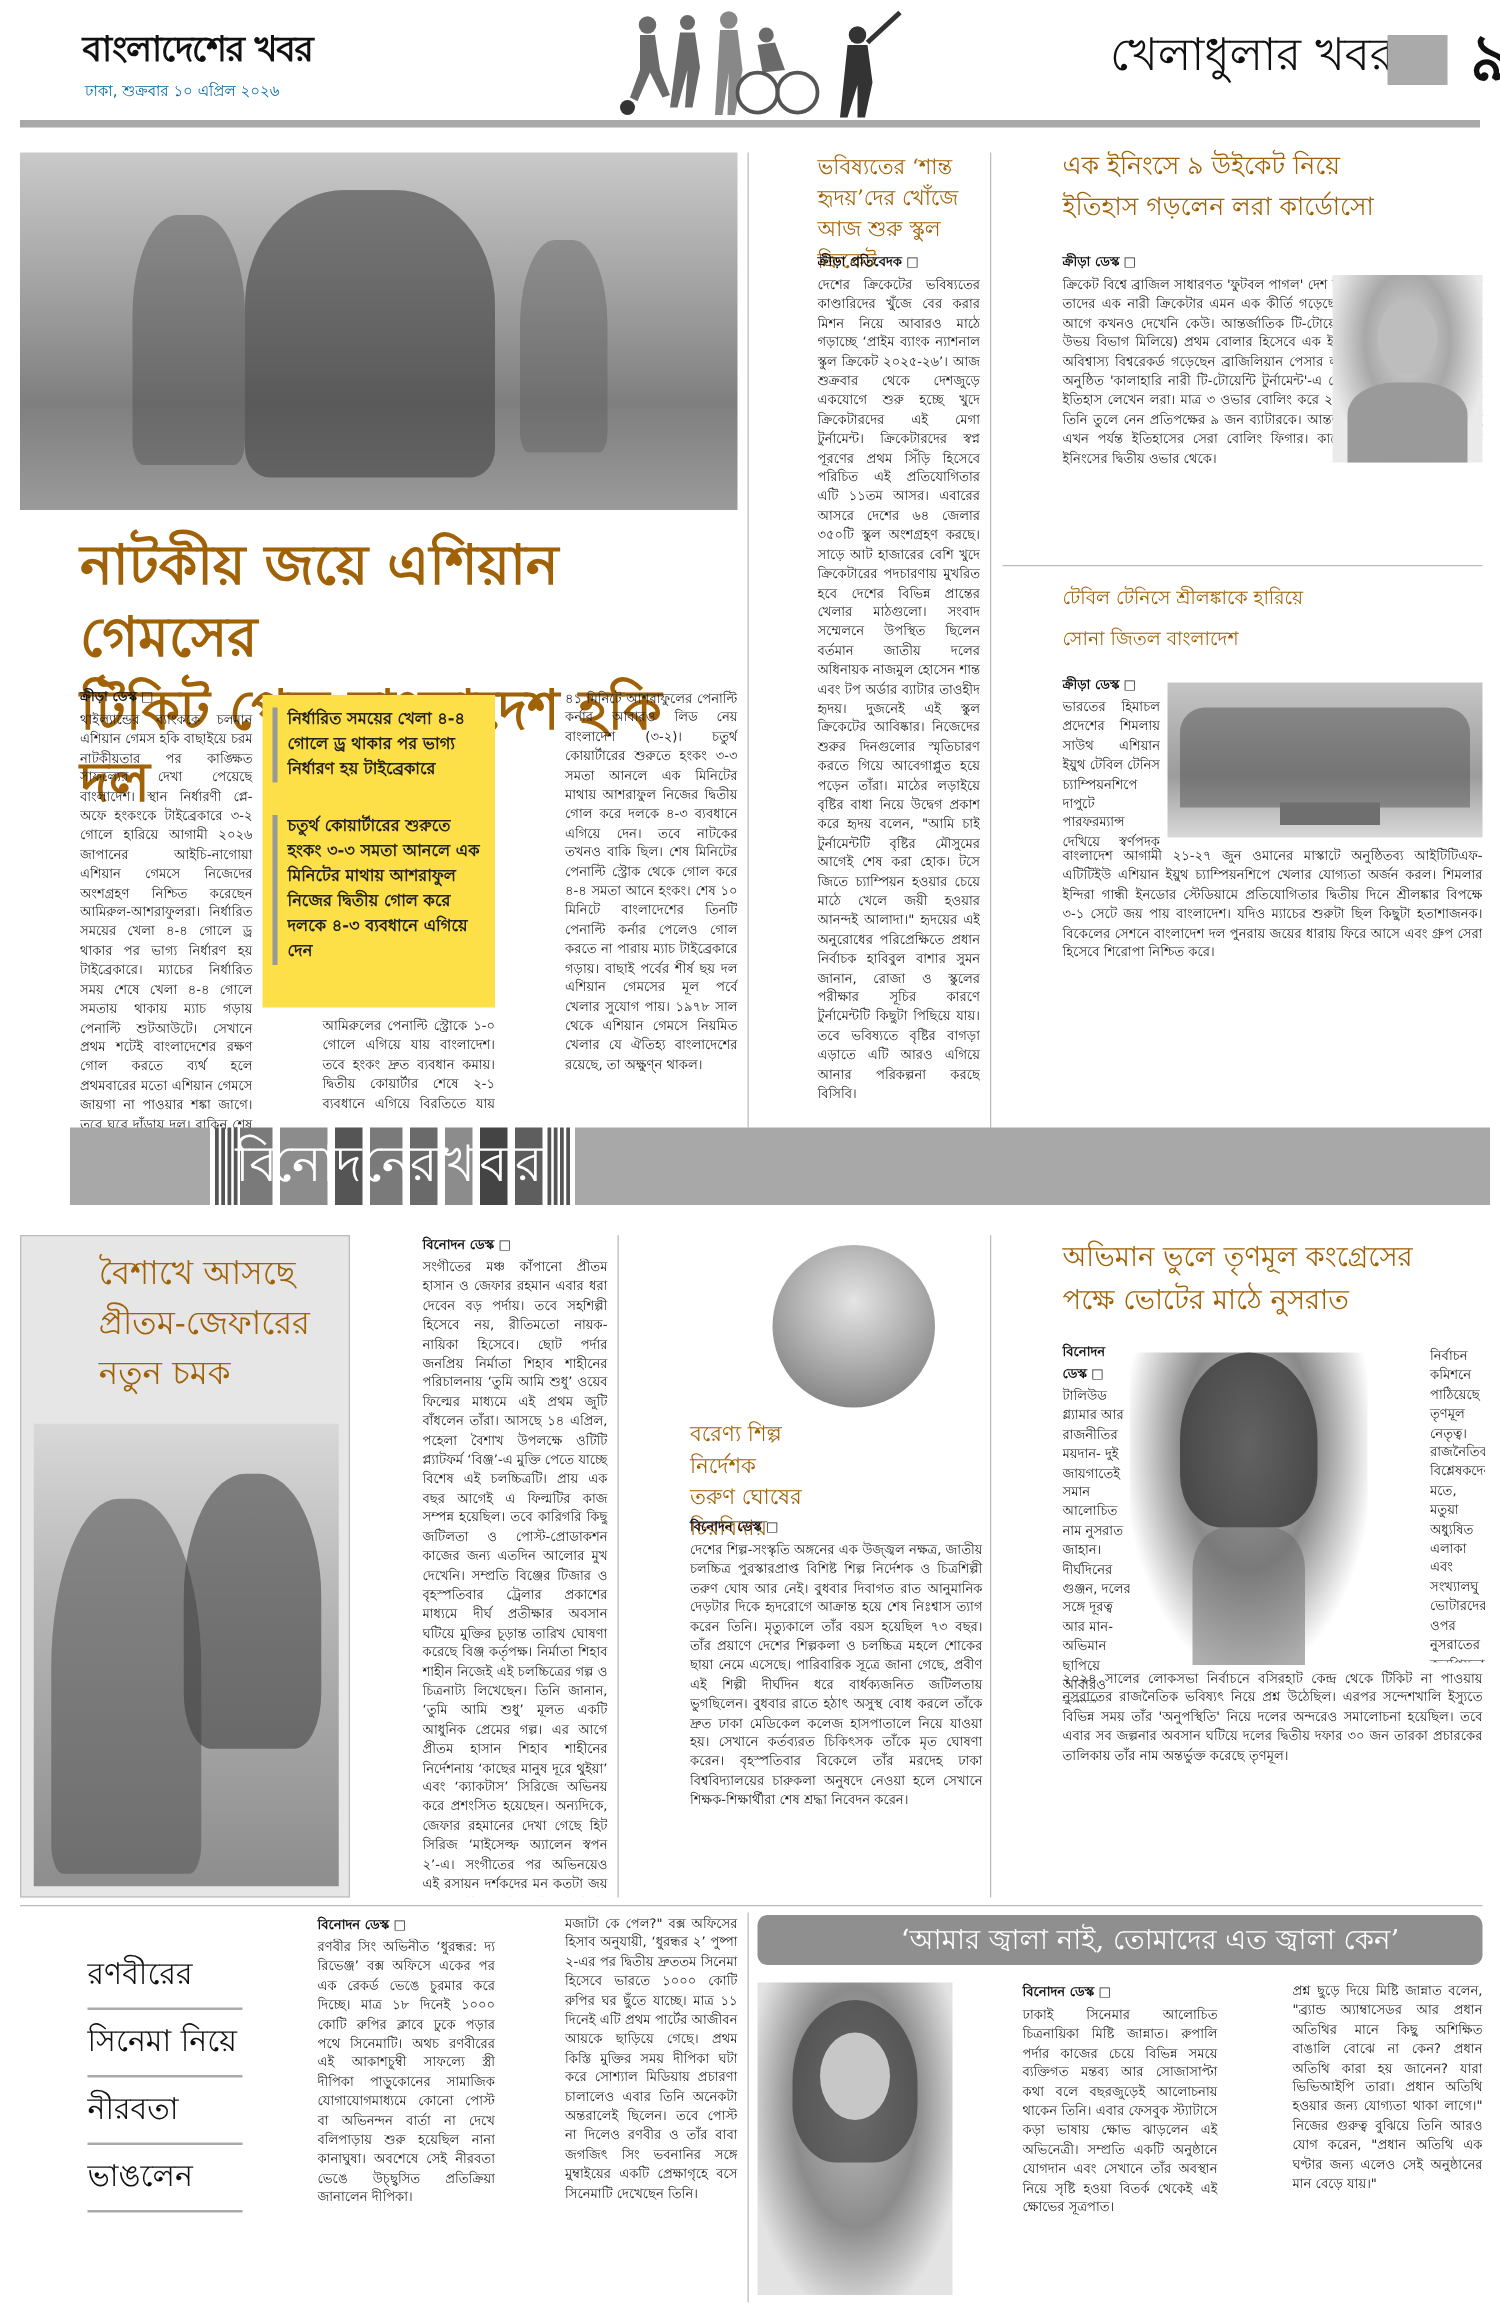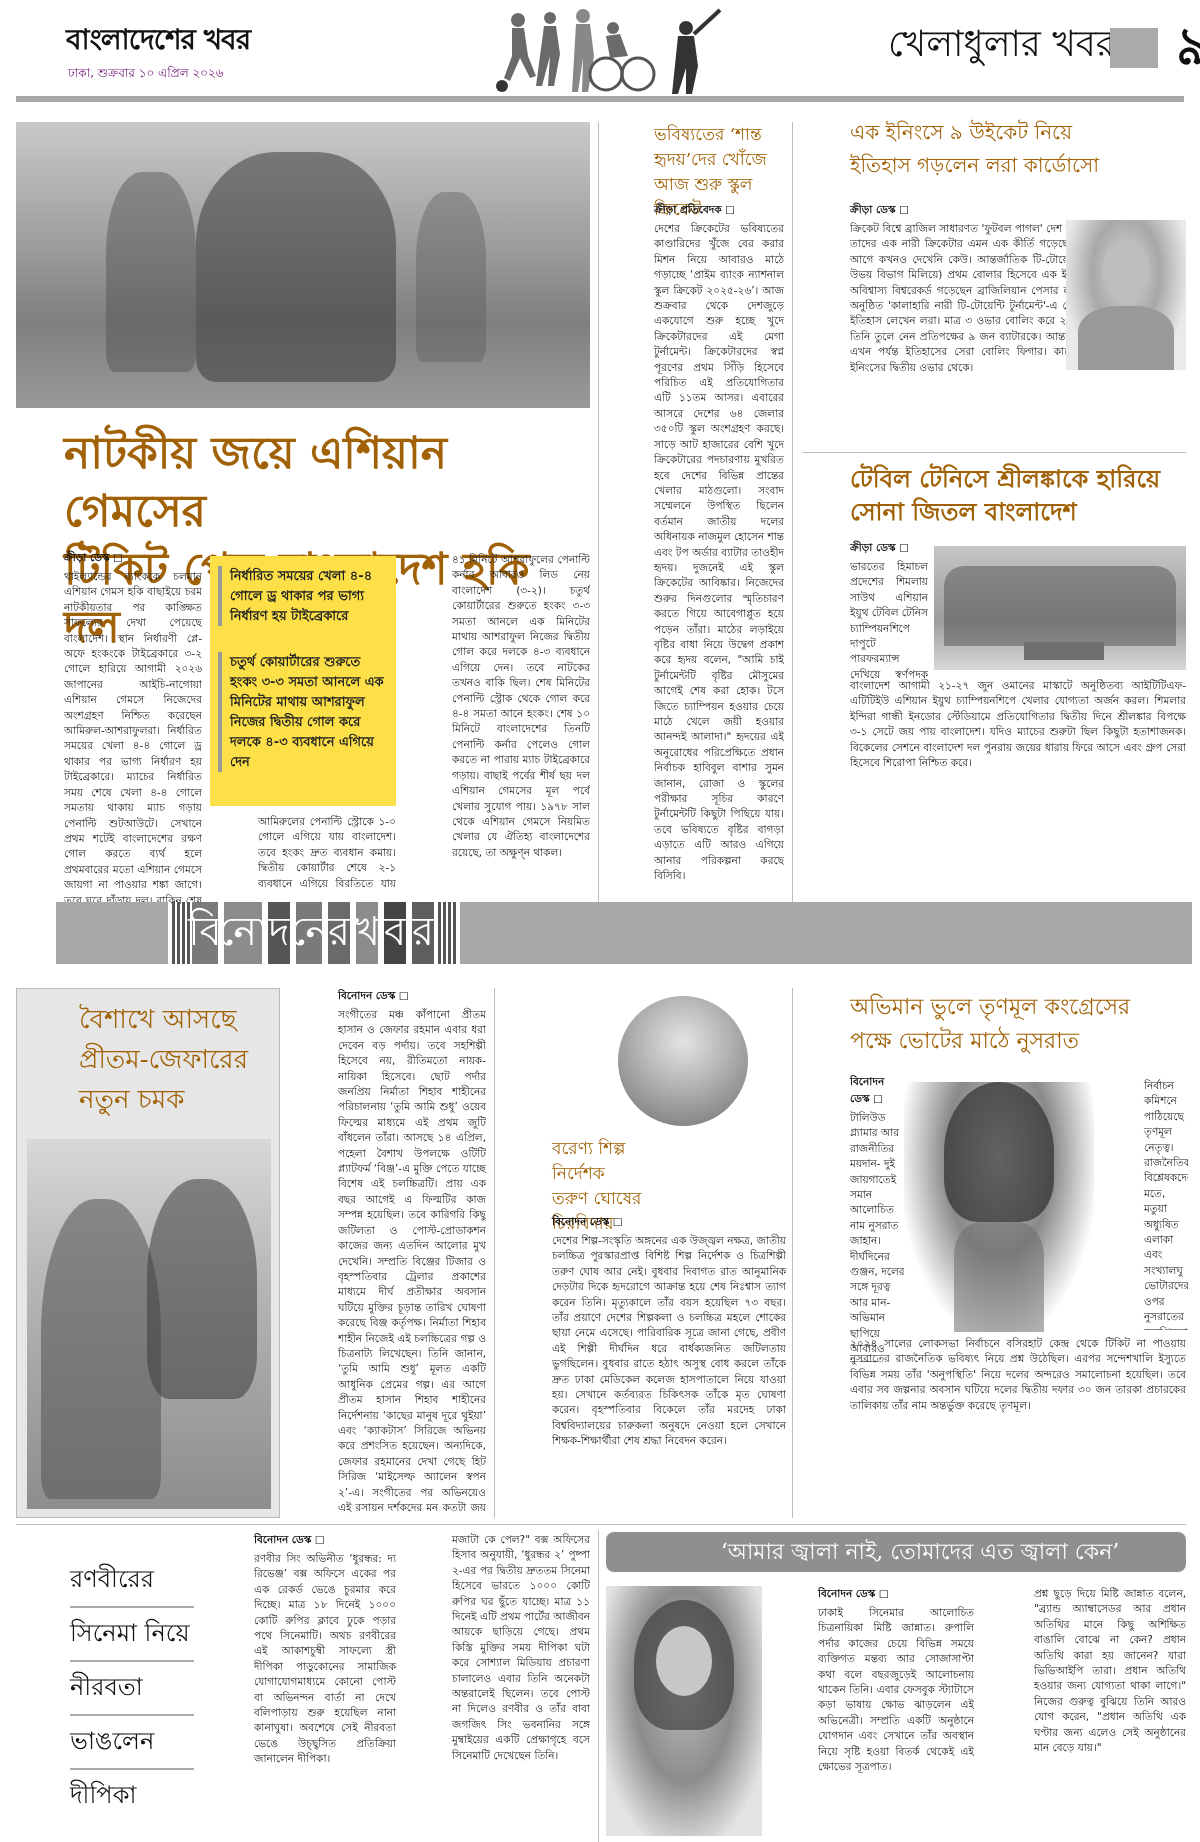--- a/index.html
+++ b/index.html
@@ -16,21 +16,21 @@
   .pullquote { border-left: 4px solid #999; padding-left: 8px; font-size: 13px; line-height: 20px; font-weight: bold; color: #222; margin-bottom: 26px; }
   .banner-letter { display: flex; align-items: center; justify-content: center; color: #fff; font-size: 40px; font-family: "DejaVu Serif", serif; height: 62px; }
   .stripe { width: 3px; height: 62px; background: #555; margin-right: 2px; }
   .side-title-line { font-family: "DejaVu Serif", serif; font-size: 24px; padding: 6px 0; border-bottom: 2px solid #aaa; color: #111; }
 </style>
 </head>
 <body>
 
 <div class="abs" style="left:0;top:0;width:1200px;height:110px;">
   <div class="abs" style="left:18px;top:18px;font-family:'DejaVu Serif',serif;font-weight:bold;font-size:28px;letter-spacing:-1px;">বাংলাদেশের খবর</div>
-  <div class="abs" style="left:20px;top:64px;font-size:12px;color:#701a75;">ঢাকা, শুক্রবার ১০ এপ্রিল ২০২৬</div>
+  <div class="abs" style="left:20px;top:64px;font-size:12px;color:#0369a1;">ঢাকা, শুক্রবার ১০ এপ্রিল ২০২৬</div>
 
   <div class="abs" style="left:440px;top:6px;width:250px;height:90px;">
     <svg width="250" height="90" viewBox="0 0 250 90">
       <g fill="#6a6a6a">
         <circle cx="30" cy="14" r="7"></circle>
           <path d="M24 22 L36 22 L40 50 L48 70 L42 72 L32 52 L22 75 L16 72 L24 50 Z"></path>
         <circle cx="14" cy="80" r="6" fill="#333"></circle>
         <circle cx="62" cy="12" r="6"></circle>
           <path d="M56 20 L68 20 L72 48 L66 80 L60 80 L62 50 L54 80 L48 80 Z"></path>
         <circle cx="95" cy="10" r="7" fill="#888"></circle>
@@ -88,21 +88,21 @@
 <div class="abs" style="left:802px;top:202px;width:384px;">
   <div class="byline">ক্রীড়া ডেস্ক</div>
   <div class="body-text" style="height:240px;overflow:hidden;">ক্রিকেট বিশ্বে ব্রাজিল সাধারণত 'ফুটবল পাগল' দেশ হিসেবে পরিচিত হলেও এবার তাদের এক নারী ক্রিকেটার এমন এক কীর্তি গড়েছেন, যা ক্রিকেট ইতিহাসে এর আগে কখনও দেখেনি কেউ। আন্তর্জাতিক টি-টোয়েন্টি ক্রিকেটে (পুরুষ ও নারী উভয় বিভাগ মিলিয়ে) প্রথম বোলার হিসেবে এক ইনিংসে ৯টি উইকেট নেওয়ার অবিশ্বাস্য বিশ্বরেকর্ড গড়েছেন ব্রাজিলিয়ান পেসার লরা কার্ডোসো। বতসোয়ানায় অনুষ্ঠিত 'কালাহারি নারী টি-টোয়েন্টি টুর্নামেন্ট'-এ লেসোথোর বিপক্ষে এই নতুন ইতিহাস লেখেন লরা। মাত্র ৩ ওভার বোলিং করে ২-টি মেডেনসহ ৪ রান খরচায় তিনি তুলে নেন প্রতিপক্ষের ৯ জন ব্যাটারকে। আন্তর্জাতিক টি-টোয়েন্টিতে এটিই এখন পর্যন্ত ইতিহাসের সেরা বোলিং ফিগার। কার্ডোসোর ধ্বংসযজ্ঞ শুরু হয় ইনিংসের দ্বিতীয় ওভার থেকে।</div>
 </div>
 <div class="abs photo" style="left:1066px;top:220px;width:120px;height:150px;background:radial-gradient(ellipse at 50% 35%,#d8d8d8 0%,#a8a8a8 40%,#eaeaea 75%);">
   <div class="abs" style="left:36px;top:20px;width:48px;height:60px;border-radius:50%;background:#bdbdbd;"></div>
   <div class="abs" style="left:12px;top:86px;width:96px;height:64px;border-radius:40% 40% 0 0;background:#9a9a9a;"></div>
 </div>
 <div class="rule-h" style="left:802px;top:452px;width:384px;"></div>
 
-<div class="abs headline" style="left:802px;top:462px;width:390px;font-size:24px;line-height:33px;font-weight:bold;">
+<div class="abs headline" style="left:802px;top:462px;width:390px;font-size:15px;line-height:33px;">
   <div>টেবিল টেনিসে শ্রীলঙ্কাকে হারিয়ে</div>
   <div>সোনা জিতল বাংলাদেশ</div>
 </div>
 <div class="abs" style="left:802px;top:540px;width:126px;">
   <div class="byline">ক্রীড়া ডেস্ক</div>
   <div class="body-text" style="height:126px;overflow:hidden;">ভারতের হিমাচল প্রদেশের শিমলায় সাউথ এশিয়ান ইয়ুথ টেবিল টেনিস চ্যাম্পিয়নশিপে দাপুটে পারফরম্যান্স দেখিয়ে স্বর্ণপদক জয় করেছে বাংলাদেশের অনূর্ধ্ব-১৯ বালক দল। শক্তিশালী শ্রীলঙ্কাকে হারিয়ে গ্রুপ চ্যাম্পিয়ন হওয়ার গৌরব অর্জন করেছে লাল-সবুজের প্রতিনিধিরা। এই অবিস্মরণীয় জয়ের ফলে</div>
 </div>
 <div class="abs photo" style="left:934px;top:546px;width:252px;height:124px;background:linear-gradient(180deg,#c5c5c5 0%,#9c9c9c 60%,#d9d9d9 100%);">
   <div class="abs" style="left:10px;top:20px;width:232px;height:80px;border-radius:20px 20px 0 0;background:rgba(70,70,70,0.45);"></div>
   <div class="abs" style="left:90px;top:96px;width:80px;height:18px;background:#6f6f6f;"></div>
@@ -178,21 +178,20 @@
 <div class="abs body-text" style="left:1096px;top:1078px;width:92px;text-align:left;height:252px;overflow:hidden;">নির্বাচন কমিশনে পাঠিয়েছে তৃণমূল নেতৃত্ব। রাজনৈতিক বিশ্লেষকদের মতে, মতুয়া অধ্যুষিত এলাকা এবং সংখ্যালঘু ভোটারদের ওপর নুসরাতের জনপ্রিয়তা এখনও তুঙ্গে। বিশেষ করে নারী ভোটারদের মন জয় করতে তাঁর উপস্থিতি দলের জন্য বড় বাজি হতে পারে। মঞ্চে তাঁর সঙ্গে দেখা যাবে দেব, সোহম, জুন মালিয়া, রচনা ব্যানার্জির মতো তারকাদেরও।</div>
 <div class="abs body-text" style="left:802px;top:1336px;width:384px;height:168px;overflow:hidden;">২০২৪ সালের লোকসভা নির্বাচনে বসিরহাট কেন্দ্র থেকে টিকিট না পাওয়ায় নুসরাতের রাজনৈতিক ভবিষ্যৎ নিয়ে প্রশ্ন উঠেছিল। এরপর সন্দেশখালি ইস্যুতে বিভিন্ন সময় তাঁর 'অনুপস্থিতি' নিয়ে দলের অন্দরেও সমালোচনা হয়েছিল। তবে এবার সব জল্পনার অবসান ঘটিয়ে দলের দ্বিতীয় দফার ৩০ জন তারকা প্রচারকের তালিকায় তাঁর নাম অন্তর্ভুক্ত করেছে তৃণমূল।</div>
 
 <div class="rule-h" style="left:16px;top:1524px;width:1170px;"></div>
 
 <div class="abs" style="left:22px;top:1554px;width:172px;">
   <div class="side-title-line">রণবীরের</div>
   <div class="side-title-line">সিনেমা নিয়ে</div>
   <div class="side-title-line">নীরবতা</div>
   <div class="side-title-line">ভাঙলেন</div>
-  <div class="side-title-line" style="border-bottom:none;">দীপিকা</div>
 </div>
 <div class="abs" style="left:206px;top:1532px;width:190px;">
   <div class="byline">বিনোদন ডেস্ক</div>
   <div class="body-text" style="height:292px;overflow:hidden;">রণবীর সিং অভিনীত ‘ধুরন্ধর: দ্য রিভেঞ্জ’ বক্স অফিসে একের পর এক রেকর্ড ভেঙে চুরমার করে দিচ্ছে। মাত্র ১৮ দিনেই ১০০০ কোটি রুপির ক্লাবে ঢুকে পড়ার পথে সিনেমাটি। অথচ রণবীরের এই আকাশচুম্বী সাফল্যে স্ত্রী দীপিকা পাড়ুকোনের সামাজিক যোগাযোগমাধ্যমে কোনো পোস্ট বা অভিনন্দন বার্তা না দেখে বলিপাড়ায় শুরু হয়েছিল নানা কানাঘুষা। অবশেষে সেই নীরবতা ভেঙে উচ্ছ্বসিত প্রতিক্রিয়া জানালেন দীপিকা।</div>
 </div>
 <div class="abs body-text" style="left:404px;top:1532px;width:186px;height:306px;overflow:hidden;">মজাটা কে পেল?" বক্স অফিসের হিসাব অনুযায়ী, ‘ধুরন্ধর ২’ পুষ্পা ২-এর পর দ্বিতীয় দ্রুততম সিনেমা হিসেবে ভারতে ১০০০ কোটি রুপির ঘর ছুঁতে যাচ্ছে। মাত্র ১১ দিনেই এটি প্রথম পার্টের আজীবন আয়কে ছাড়িয়ে গেছে। প্রথম কিস্তি মুক্তির সময় দীপিকা ঘটা করে সোশ্যাল মিডিয়ায় প্রচারণা চালালেও এবার তিনি অনেকটা অন্তরালেই ছিলেন। তবে পোস্ট না দিলেও রণবীর ও তাঁর বাবা জগজিৎ সিং ভবনানির সঙ্গে মুম্বাইয়ের একটি প্রেক্ষাগৃহে বসে সিনেমাটি দেখেছেন তিনি।</div>
 <div class="rule-v" style="left:598px;top:1530px;height:312px;"></div>
 
 <div class="abs" style="left:606px;top:1532px;width:580px;height:40px;background:#8f8f8f;border-radius:8px;display:flex;align-items:center;justify-content:center;">
   <div class="headline" style="color:#fff;font-size:22px;">‘আমার জ্বালা নাই, তোমাদের এত জ্বালা কেন’</div>

